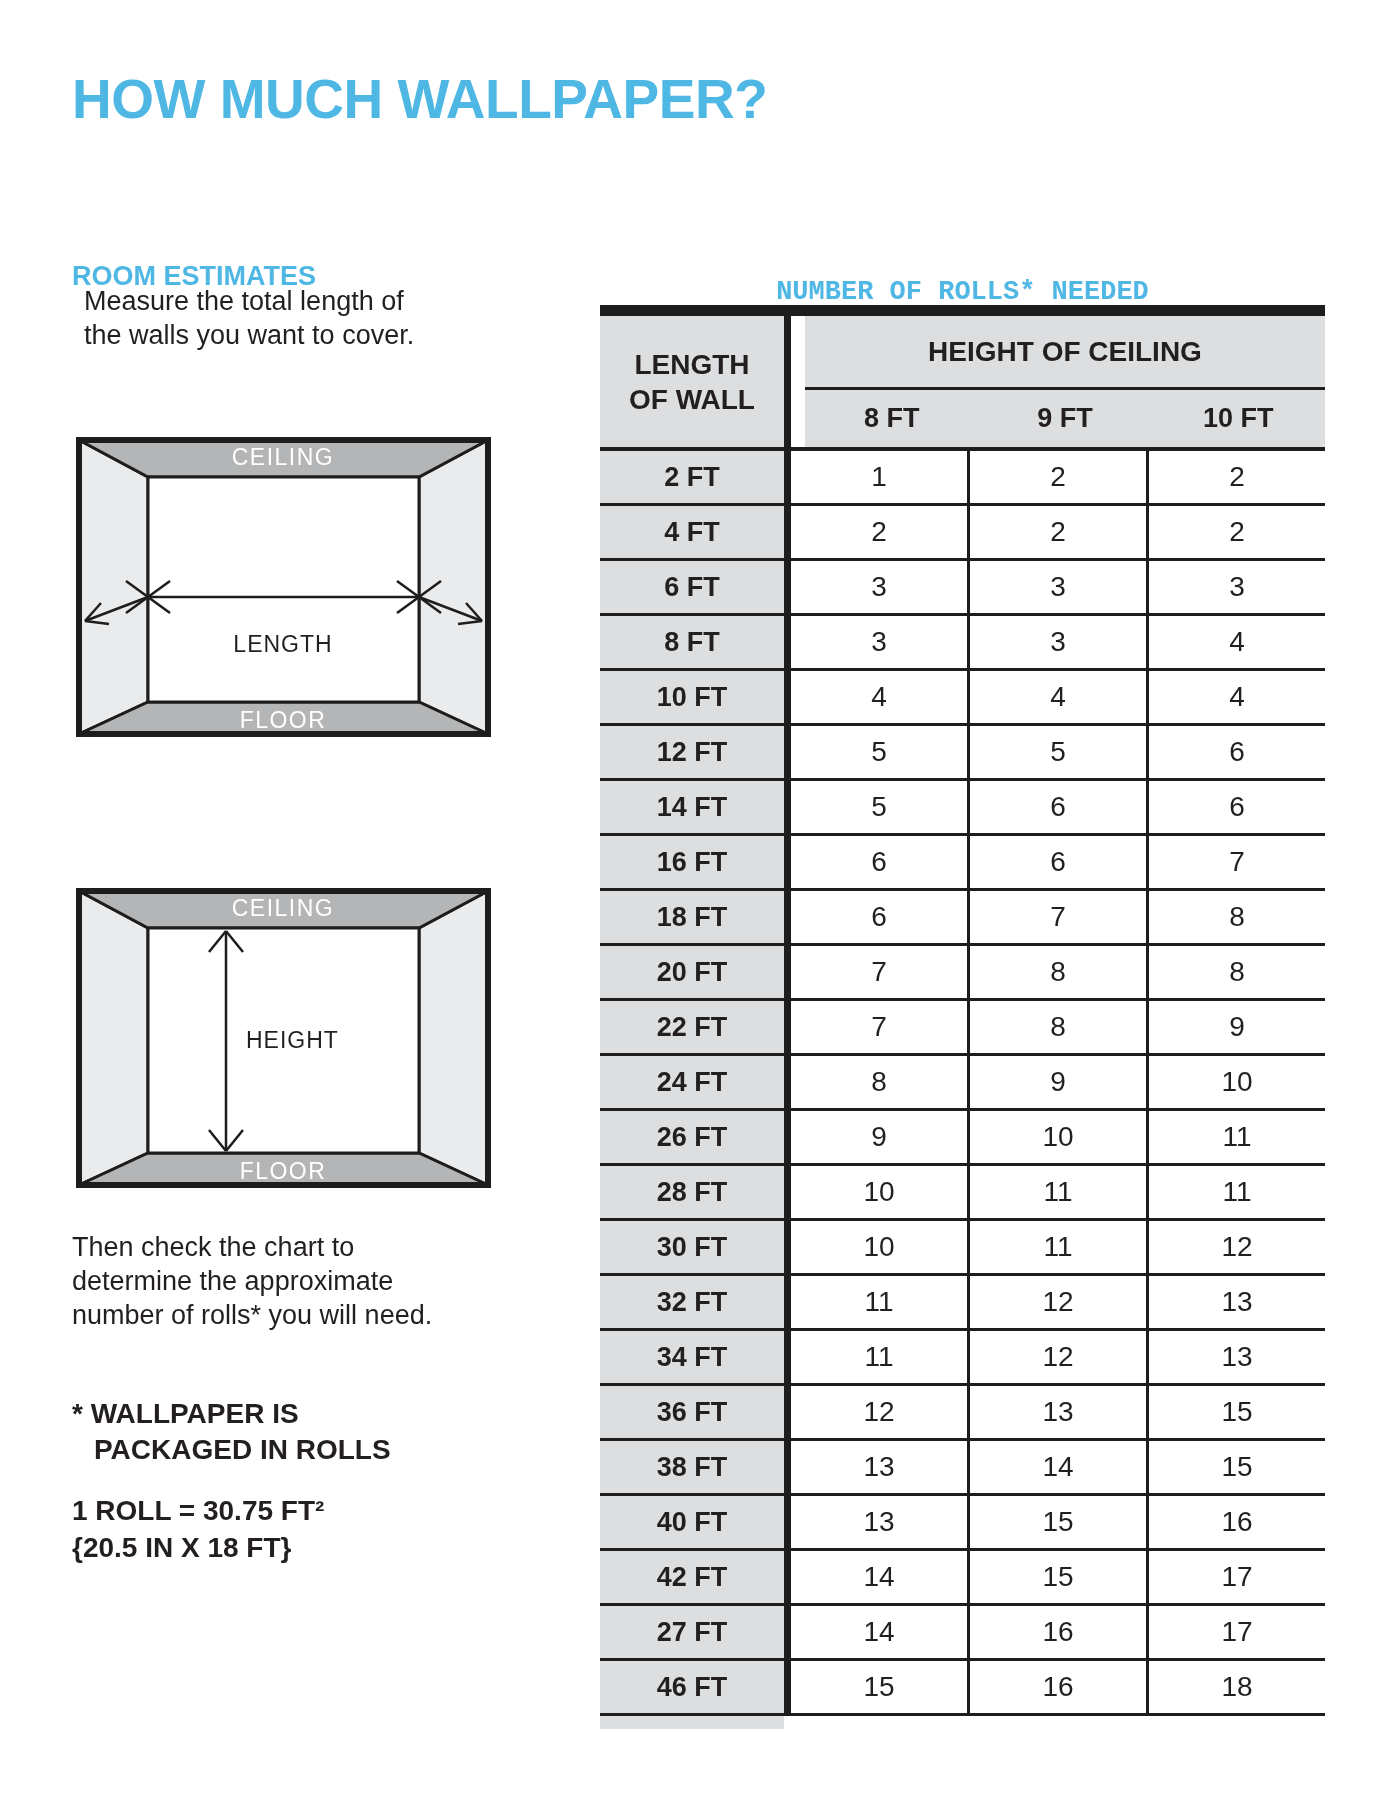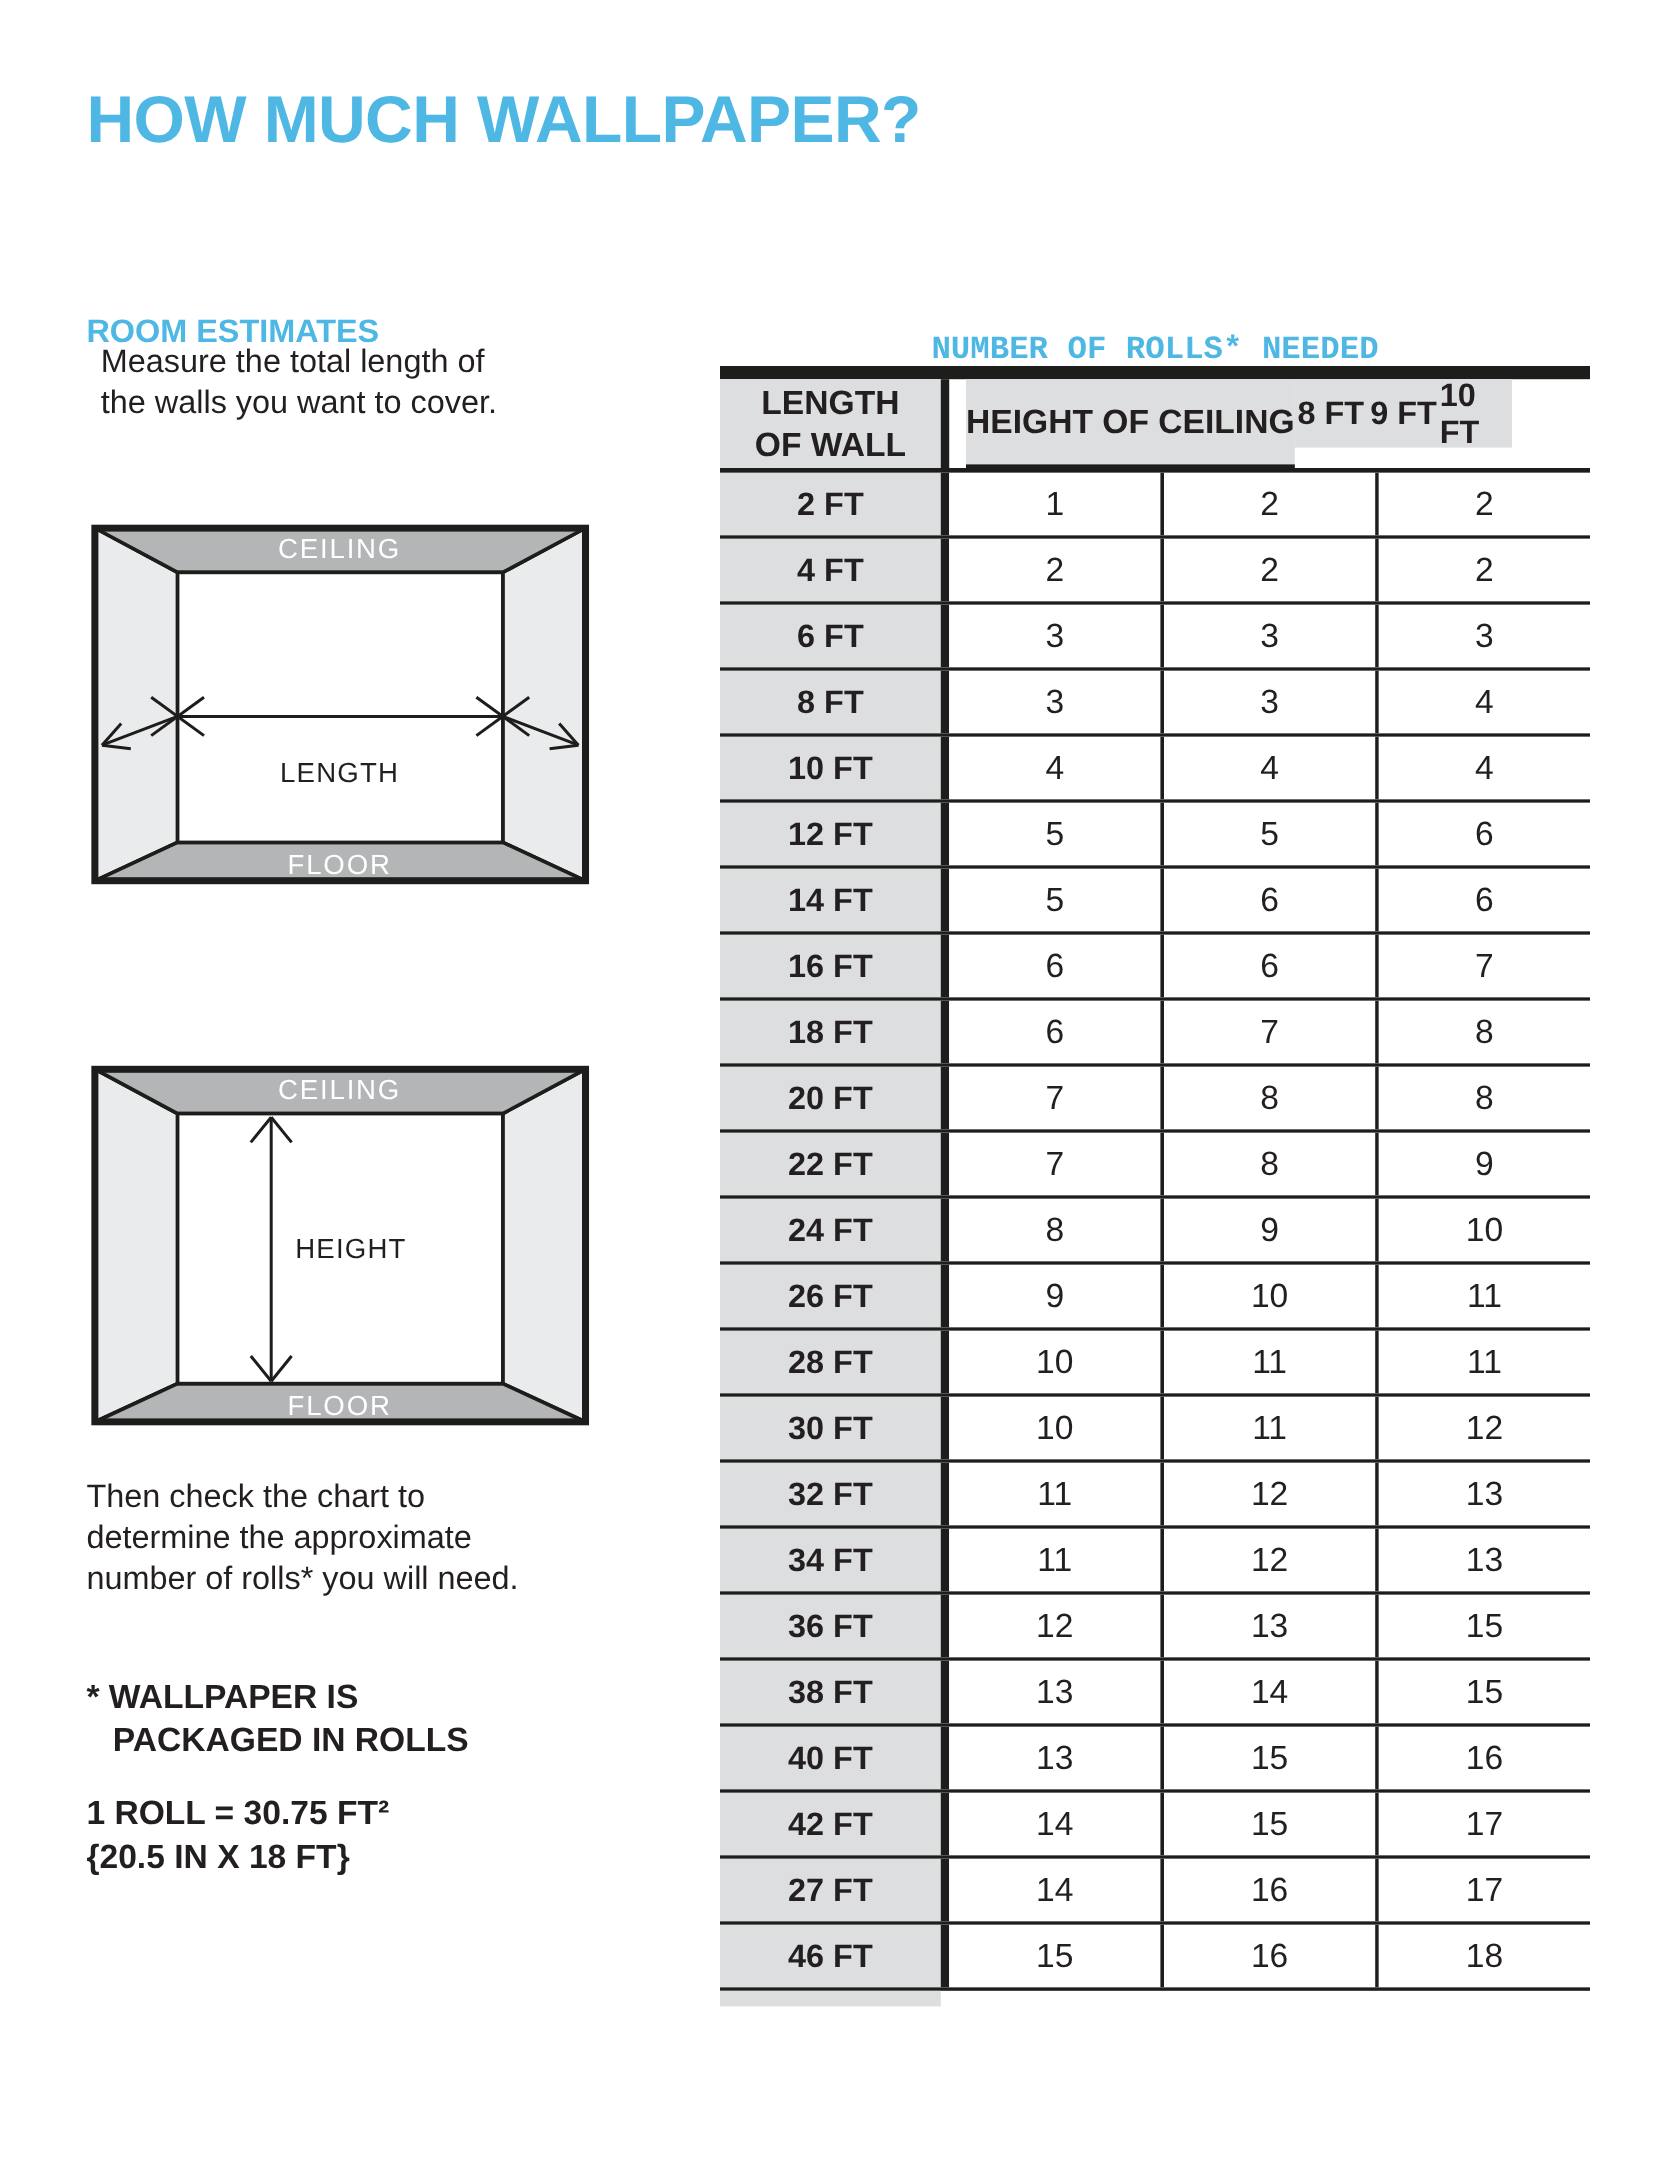--- a/index.html
+++ b/index.html
@@ -49,21 +49,21 @@
     position:absolute;left:600px;top:305px;width:725px;
     border-top:11px solid #1d1d1b;box-sizing:border-box;
   }
   .thead{display:flex;border-bottom:4px solid #1d1d1b;}
   .corner{
     width:191px;box-sizing:border-box;background:#dcdee0;
     border-right:7px solid #1d1d1b;
     display:flex;flex-direction:column;justify-content:center;align-items:center;
     font-weight:bold;font-size:28px;line-height:35px;
   }
-  .head-right{flex:1;display:flex;flex-direction:row;padding-left:14px;}
+  .head-right{flex:1;display:flex;flex-direction:column;padding-left:14px;}
   .group-head{
     height:74px;box-sizing:border-box;background:#dcdee0;
     border-bottom:3px solid #1d1d1b;
     display:flex;align-items:center;justify-content:center;
     font-weight:bold;font-size:28px;
   }
   .col-heads{height:57px;background:#dcdee0;display:flex;}
   .col-head{
     flex:1;display:flex;align-items:center;justify-content:center;
     font-weight:bold;font-size:27px;

